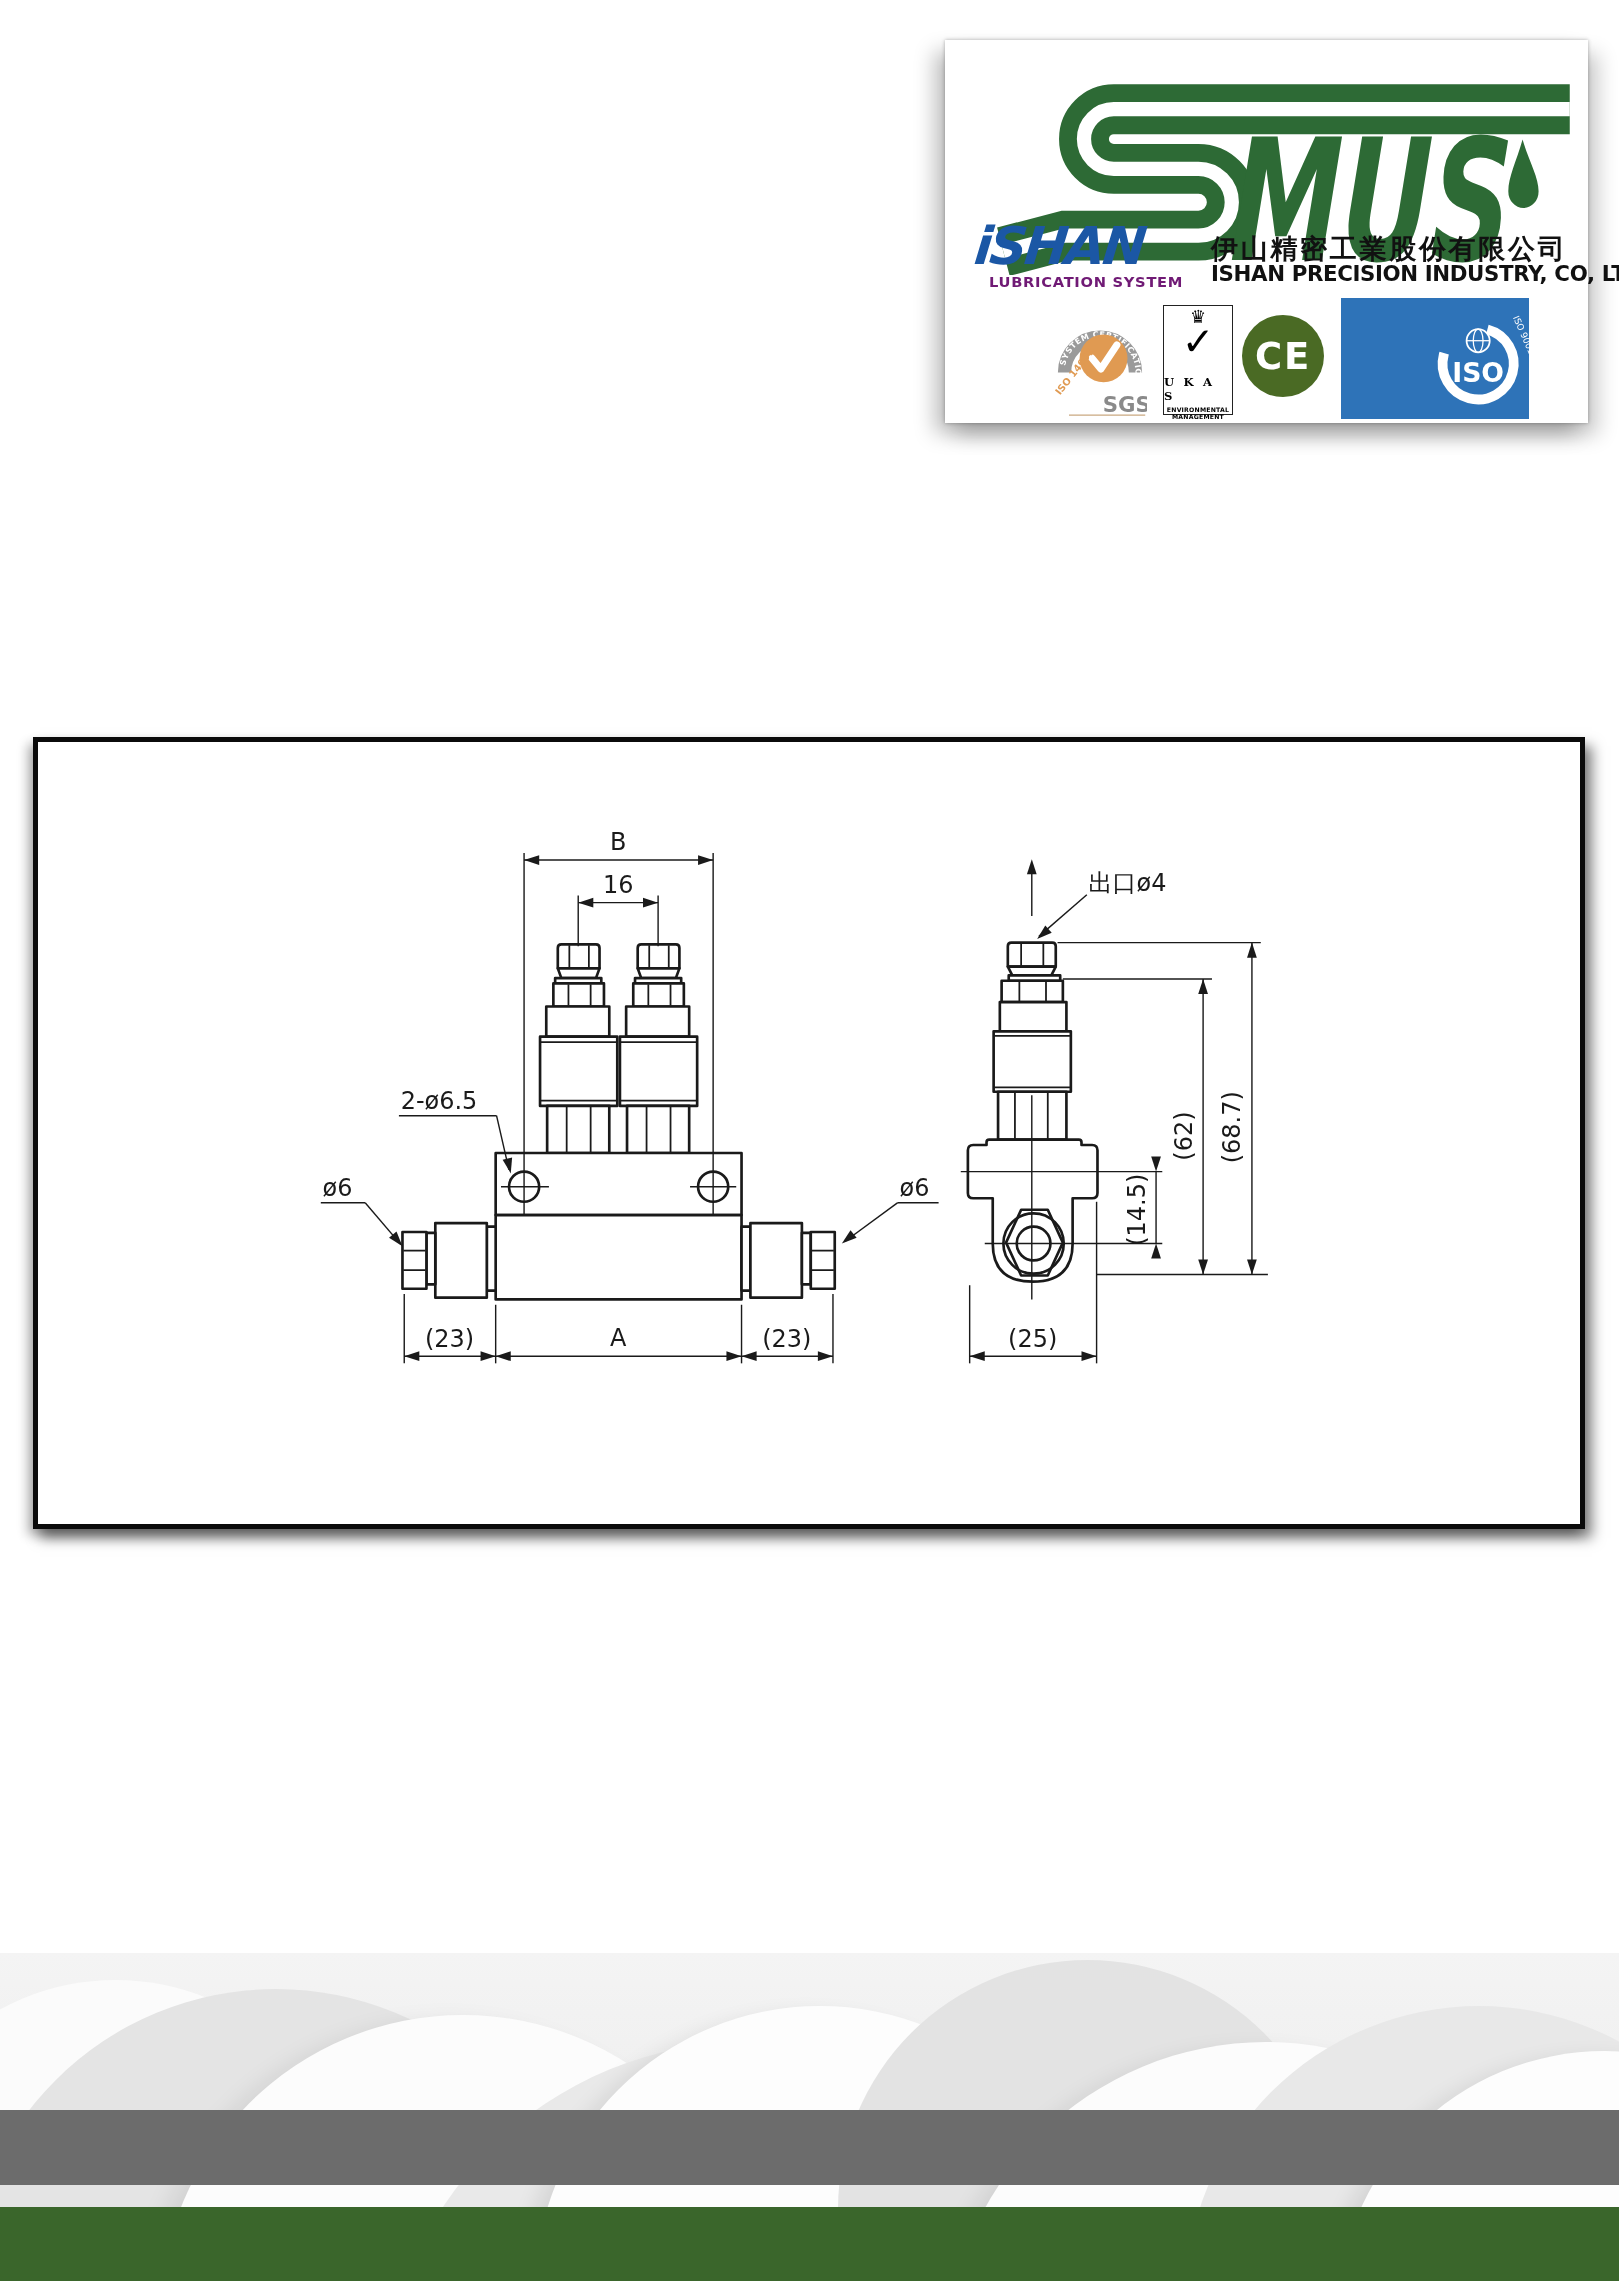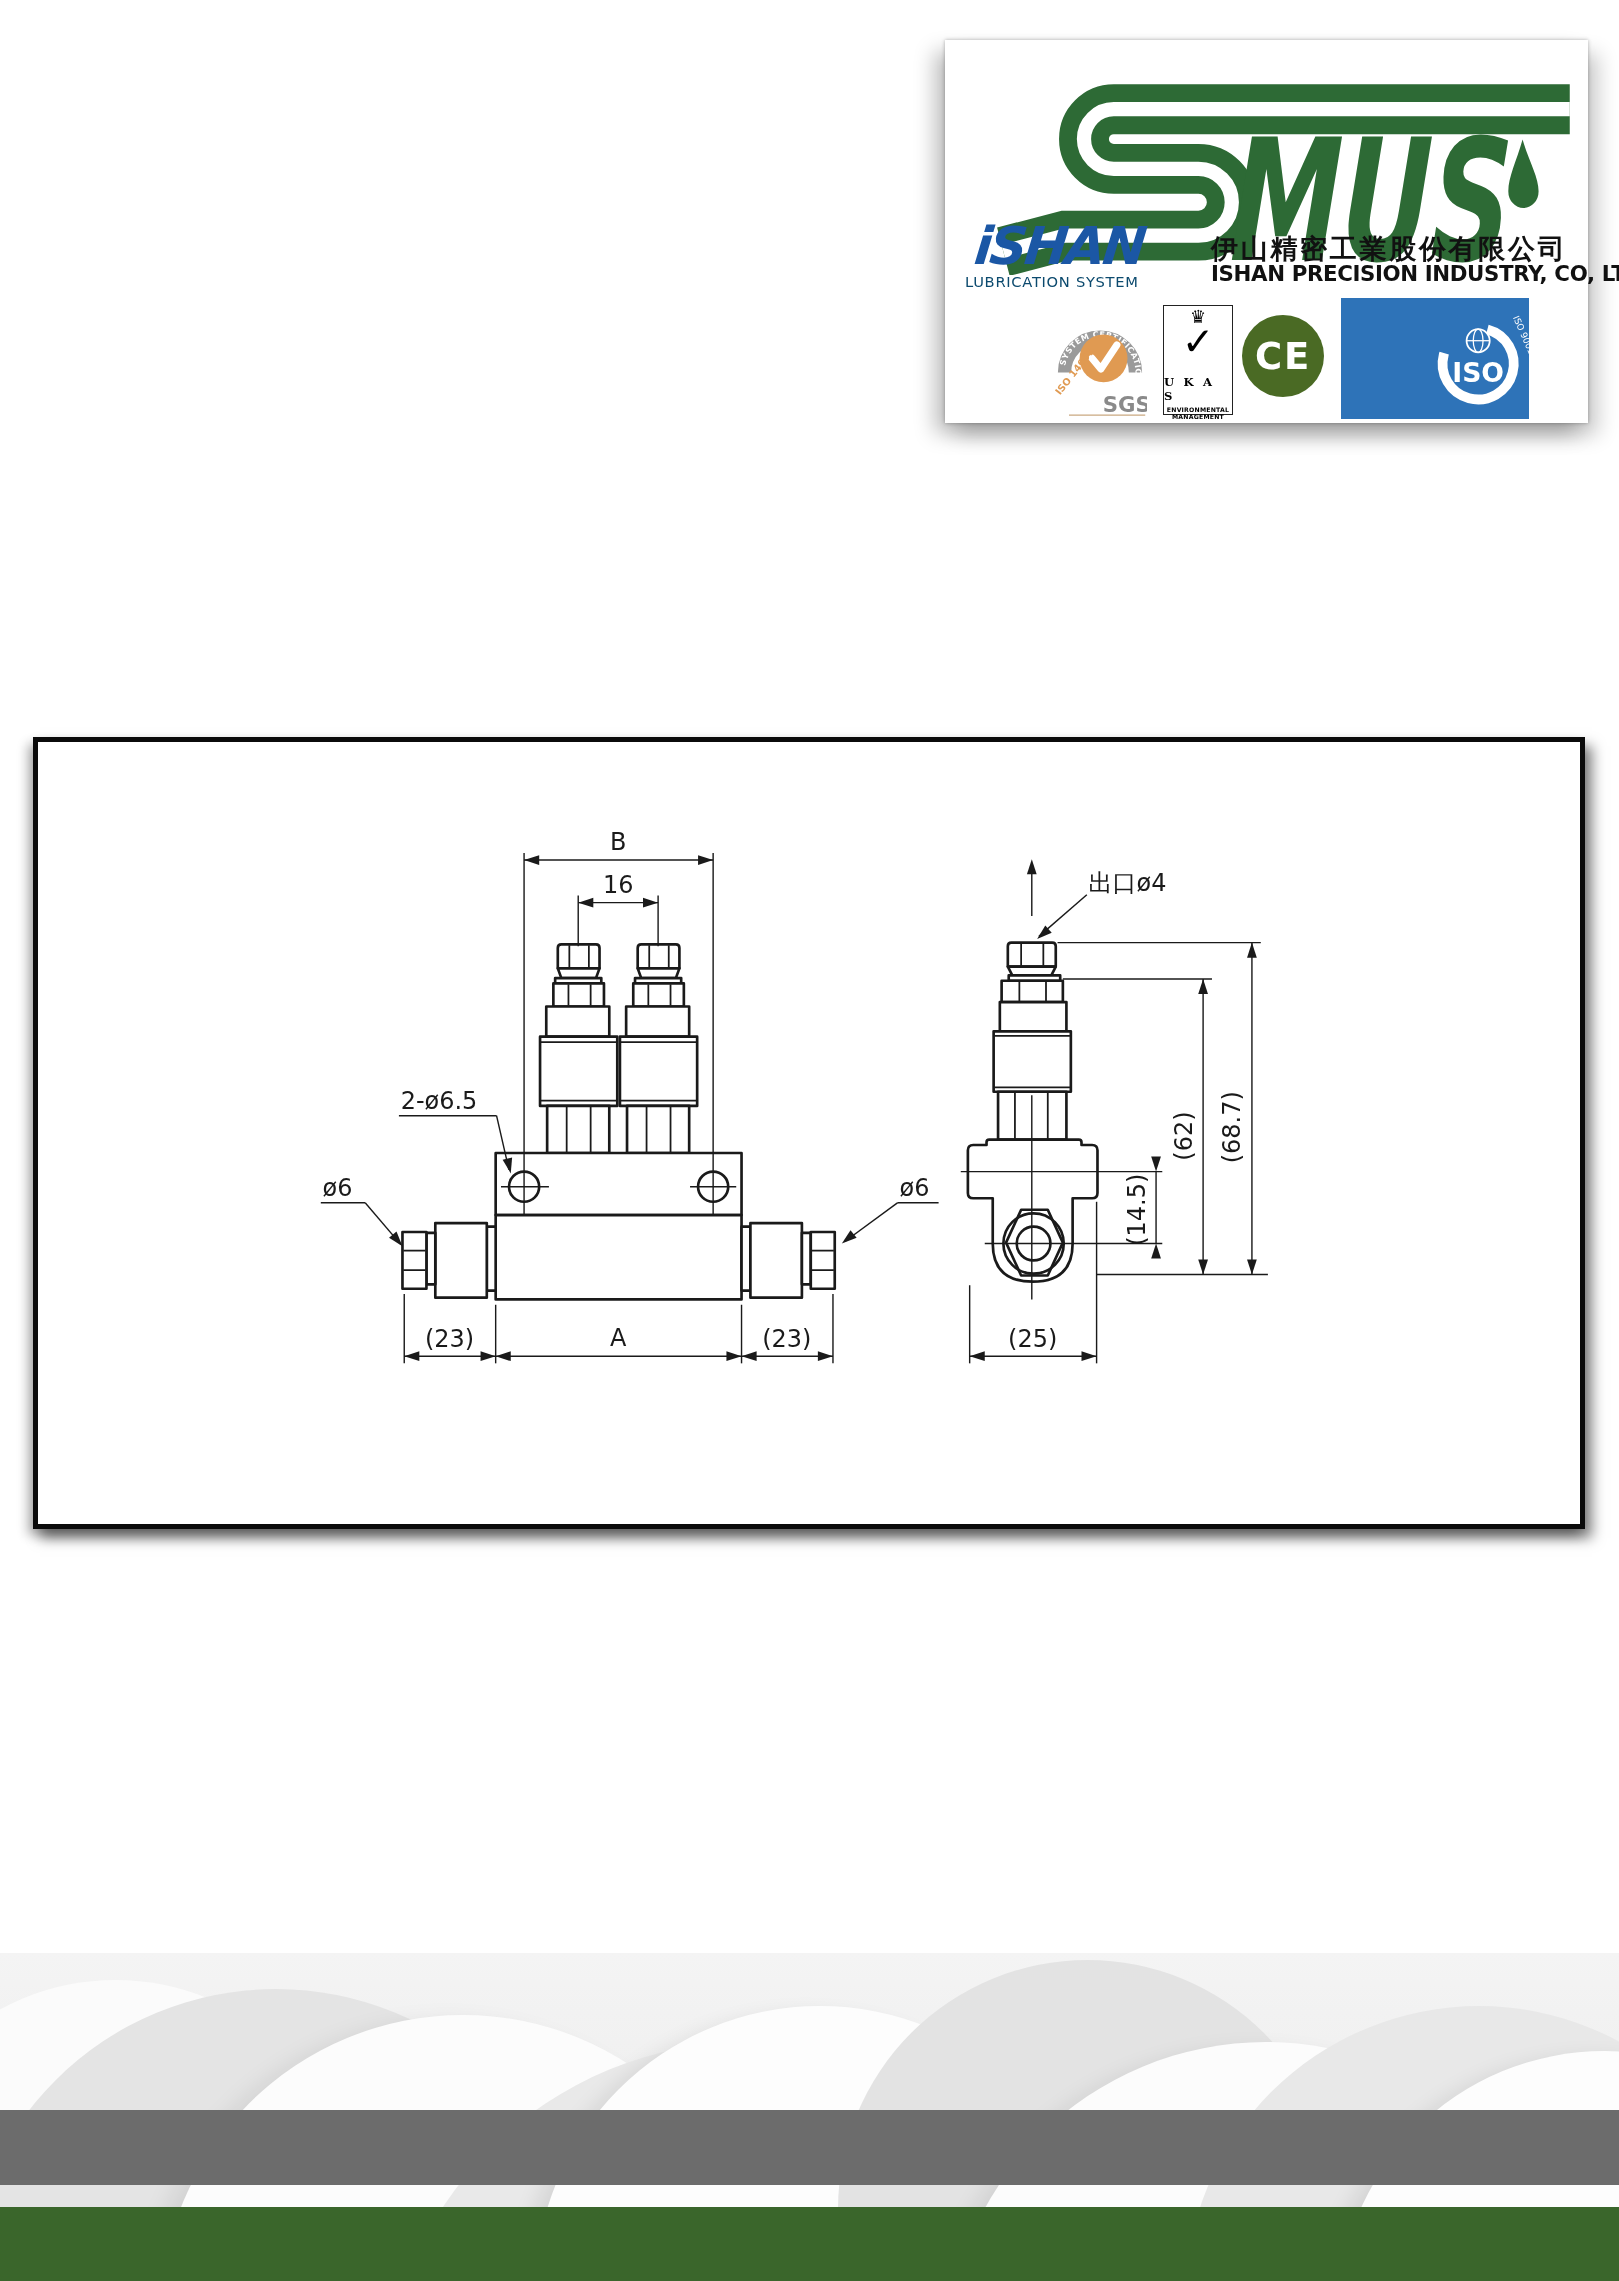--- a/index.html
+++ b/index.html
@@ -5,21 +5,21 @@
   html,body{margin:0;padding:0;}
   body{width:1619px;height:2281px;background:#ffffff;position:relative;overflow:hidden;
        font-family:"DejaVu Sans",sans-serif;}
 
   
   .logo-box{position:absolute;left:945px;top:40px;width:643px;height:383px;background:#fff;
             box-shadow:0 0 3.6px rgba(0,0,0,.30), -10.7px 10.7px 19.6px rgba(0,0,0,.25), 10.7px 12.5px 19.6px rgba(0,0,0,.20);}
   .smus-svg{position:absolute;left:37px;top:37px;}
   .ishan-word{position:absolute;left:30px;top:176px;font-size:52px;font-weight:bold;font-style:italic;
               color:#1b57a5;letter-spacing:-2.7px;transform:skewX(-6deg);}
-  .ishan-tag{position:absolute;left:20px;top:233px;font-size:14.7px;font-weight:normal;color:#0c4a6e;
+  .ishan-tag{position:absolute;left:44px;top:233px;font-size:14.7px;font-weight:bold;color:#701a75;
              letter-spacing:0.7px;white-space:nowrap;}
   .cn-name{position:absolute;left:266px;top:191px;width:365px;font-size:27px;font-weight:bold;color:#111;
            letter-spacing:2.7px;white-space:nowrap;}
   .en-name{position:absolute;left:266px;top:221px;font-size:22px;font-weight:bold;color:#111;
            letter-spacing:-0.4px;white-space:nowrap;transform:scaleX(.97);transform-origin:left;}
   .badge{position:absolute;}
   .ukas{left:218px;top:265px;width:70px;height:110px;border:1.8px solid #222;box-sizing:border-box;
         display:flex;flex-direction:column;align-items:center;justify-content:flex-start;background:#fff;}
   .ukas .crown{font-size:18px;line-height:18px;color:#000;margin-top:1.8px;}
   .ukas .tick{font-size:39px;line-height:39px;font-weight:bold;color:#000;margin-top:-3.6px;}

